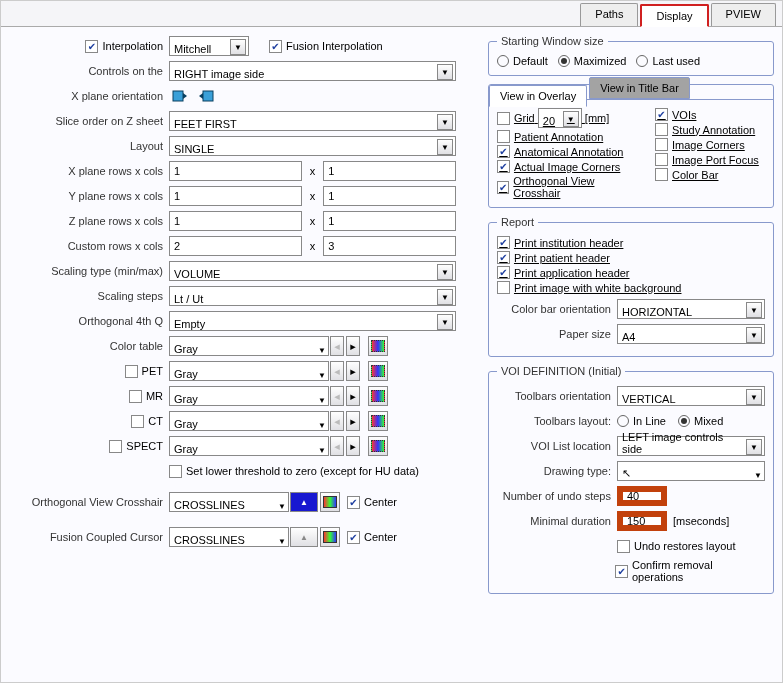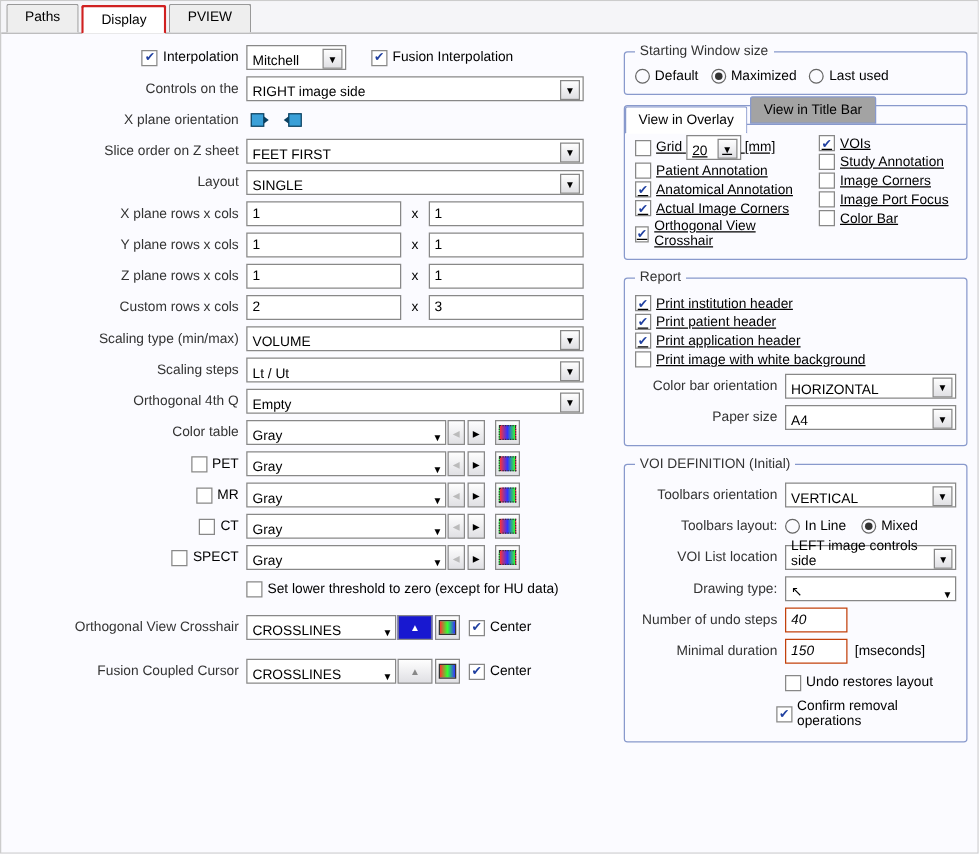--- a/index.html
+++ b/index.html
@@ -1,30 +1,30 @@
 <!DOCTYPE html>
 <html><head>
 <meta charset="utf-8">
 <style>
 * { box-sizing: border-box; font-family: Arial, sans-serif; font-size: 11px; }
 body { margin: 0; padding: 0; background: #fbfbff; }
 .container { width: 783px; height: 683px; position: relative; background: #fbfbff; border: 1px solid #ccc; }
-.tabs { display: flex; border-bottom: 1px solid #aaa; padding: 2px 4px 0 4px; background: #f5f5f8; }
+.tabs { display: flex; border-bottom: 1px solid #aaa; padding: 2px 4px 0 4px; background: #f5f5f8; justify-content: flex-end; }
 .tab { padding: 4px 14px; border: 1px solid #999; border-bottom: none; margin-right: 2px; background: #eee; cursor: pointer; border-radius: 2px 2px 0 0; }
 .tab.active { background: #fff; border: 2px solid #d02020; border-bottom: 1px solid #fff; font-weight: normal; position: relative; top: 1px; }
-.content { display: flex; padding: 8px; gap: 10px; margin-left: 28px; }
+.content { display: flex; padding: 8px; gap: 10px; }
 .left { width: 450px; }
 .right { width: 310px; padding-left: 22px; }
 .row { display: flex; align-items: center; margin-bottom: 3px; height: 22px; }
 .label { width: 160px; text-align: right; padding-right: 6px; color: #333; }
 .label-chk { display: flex; justify-content: flex-end; align-items: center; width: 160px; padding-right: 6px; }
 .select { flex: 1; height: 20px; border: 1px solid #888; background: #fff; display: flex; align-items: flex-end; justify-content: space-between; padding: 0 2px 0 4px; cursor: pointer; }
 .select .arrow { width: 16px; height: 16px; border: 1px solid #888; background: linear-gradient(#fefefe,#e0e0e4); display: flex; align-items: center; justify-content: center; font-size: 8px; }
 .input { flex: 1; height: 20px; border: 1px solid #888; background: #fff; padding: 0 4px; display: flex; align-items: center; }
-.smallinput { width: 50px; height: 20px; border: 1px solid #c2410c; background: #fff; padding: 0 4px; font-style: italic; }
+.smallinput { width: 50px; height: 20px; border: 6px solid #c2410c; background: #fff; padding: 0 4px; }
 .chk { width: 13px; height: 13px; border: 1px solid #888; background: #fff; display: inline-flex; align-items: center; justify-content: center; font-size: 10px; color: #2040a0; margin-right: 4px; cursor: pointer; }
 .chk.checked::after { content: "✔"; }
 .radio { width: 12px; height: 12px; border: 1px solid #666; border-radius: 50%; display: inline-flex; align-items: center; justify-content: center; margin-right: 4px; cursor: pointer; }
 .radio.checked::after { content: ""; width: 6px; height: 6px; background: #333; border-radius: 50%; }
 fieldset { border: 1px solid #8899cc; border-radius: 3px; margin: 0 0 8px 0; padding: 8px; }
 legend { padding: 0 4px; color: #333; }
 .icon-btn { width: 20px; height: 20px; border: 1px solid #888; background: linear-gradient(#fefefe,#e0e0e4); display: inline-flex; align-items: center; justify-content: center; cursor: pointer; margin: 0 1px; }
 .orient-icon { width: 22px; height: 22px; display: inline-flex; align-items: center; justify-content: center; margin-right: 4px; cursor: pointer; }
 .color-swatch { width: 24px; height: 18px; border: 1px solid #333; display: inline-block; }
 .inner-tabs { display: flex; border-bottom: 1px solid #8899cc; margin: -8px -8px 8px -8px; }

